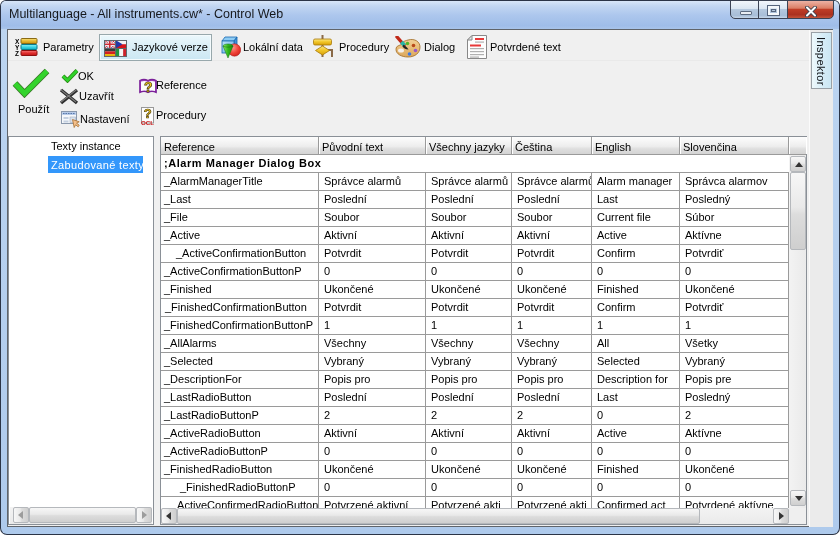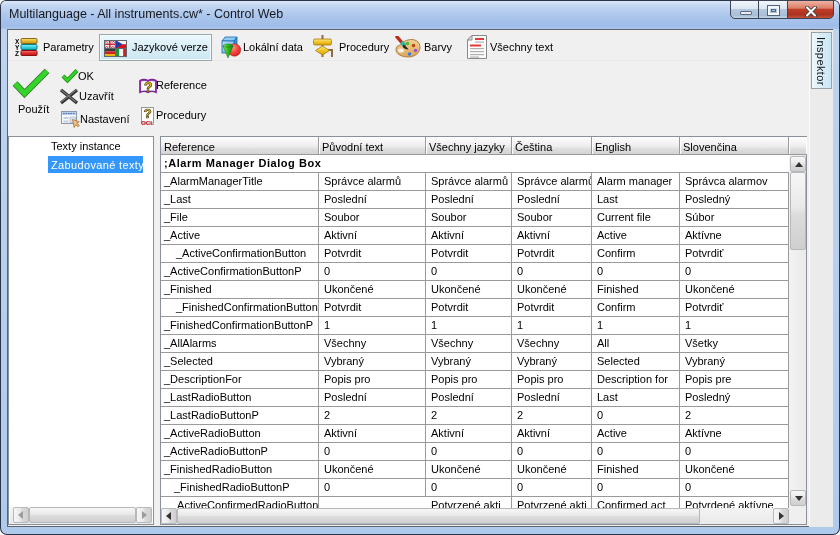--- a/index.html
+++ b/index.html
@@ -94,22 +94,22 @@
       </svg>
     </div>
   </div>
 
   <div id="tb1" class="abs"></div>
   <div id="btn-jaz" class="abs"></div>
   <span class="tlabel" style="left:43px;top:41px">Parametry</span>
   <span class="tlabel" style="left:132px;top:41px">Jazykové verze</span>
   <span class="tlabel" style="left:243px;top:41px">Lokální data</span>
   <span class="tlabel" style="left:339px;top:41px">Procedury</span>
-  <span class="tlabel" style="left:424px;top:41px">Barvy</span>
-  <span class="tlabel" style="left:490px;top:41px">Všechny text</span>
+  <span class="tlabel" style="left:424px;top:41px">Dialog</span>
+  <span class="tlabel" style="left:490px;top:41px">Potvrdené text</span>
 
   <svg class="abs" style="left:15px;top:37px" width="23" height="20" viewBox="0 0 23 20">
     <text x="0" y="7" font-size="6.5" font-weight="bold" fill="#000">X</text>
     <text x="0" y="13" font-size="6.5" font-weight="bold" fill="#000">Y</text>
     <text x="0" y="19" font-size="6.5" font-weight="bold" fill="#000">Z</text>
     <rect x="6" y="1.5" width="16" height="5" rx="1" fill="url(#gold)" stroke="#8a6a14" stroke-width="1"></rect>
     <rect x="6" y="7.5" width="16" height="5" rx="1" fill="url(#cyan)" stroke="#0b7c8c" stroke-width="1"></rect>
     <rect x="6" y="13.5" width="16" height="5" rx="1" fill="url(#red)" stroke="#8c1010" stroke-width="1"></rect>
     <defs>
       <linearGradient id="gold" x1="0" y1="0" x2="0" y2="1">
@@ -338,21 +338,21 @@
         </div>
         <div class="trow" style="top:126px">
           <div class="tcell" style="left:0px;width:158px;padding-left:3px">_Finished</div>
           <div class="tcell" style="left:158px;width:107px">Ukončené</div>
           <div class="tcell" style="left:265px;width:86px">Ukončené</div>
           <div class="tcell" style="left:351px;width:80px">Ukončené</div>
           <div class="tcell" style="left:431px;width:88px">Finished</div>
           <div class="tcell" style="left:519px;width:109px">Ukončené</div>
         </div>
         <div class="trow" style="top:144px">
-          <div class="tcell" style="left:0px;width:158px;padding-left:15px">_FinishedConfirmationButton</div>
+          <div class="tcell" style="left:0px;width:158px;padding-left:4px">_FinishedConfirmationButton</div>
           <div class="tcell" style="left:158px;width:107px">Potvrdit</div>
           <div class="tcell" style="left:265px;width:86px">Potvrdit</div>
           <div class="tcell" style="left:351px;width:80px">Potvrdit</div>
           <div class="tcell" style="left:431px;width:88px">Confirm</div>
           <div class="tcell" style="left:519px;width:109px">Potvrdiť</div>
         </div>
         <div class="trow" style="top:162px">
           <div class="tcell" style="left:0px;width:158px;padding-left:3px">_FinishedConfirmationButtonP</div>
           <div class="tcell" style="left:158px;width:107px">1</div>
           <div class="tcell" style="left:265px;width:86px">1</div>
@@ -418,29 +418,30 @@
         </div>
         <div class="trow" style="top:306px">
           <div class="tcell" style="left:0px;width:158px;padding-left:3px">_FinishedRadioButton</div>
           <div class="tcell" style="left:158px;width:107px">Ukončené</div>
           <div class="tcell" style="left:265px;width:86px">Ukončené</div>
           <div class="tcell" style="left:351px;width:80px">Ukončené</div>
           <div class="tcell" style="left:431px;width:88px">Finished</div>
           <div class="tcell" style="left:519px;width:109px">Ukončené</div>
         </div>
         <div class="trow" style="top:324px">
-          <div class="tcell" style="left:0px;width:158px;padding-left:13px">_FinishedRadioButtonP</div>
+          <div class="tcell" style="left:0px;width:158px;padding-left:19px">_FinishedRadioButtonP</div>
           <div class="tcell" style="left:158px;width:107px">0</div>
           <div class="tcell" style="left:265px;width:86px">0</div>
           <div class="tcell" style="left:351px;width:80px">0</div>
           <div class="tcell" style="left:431px;width:88px">0</div>
           <div class="tcell" style="left:519px;width:109px">0</div>
         </div>
         <div class="trow" style="top:342px">
           <div class="tcell" style="left:0px;width:158px;padding-left:10px">_ActiveConfirmedRadioButton</div>
+          <div class="tcell" style="left:158px;width:107px">Potvrzené aktivní</div>
           <div class="tcell" style="left:265px;width:86px">Potvrzené akti</div>
           <div class="tcell" style="left:351px;width:80px">Potvrzené akti</div>
           <div class="tcell" style="left:431px;width:88px">Confirmed act</div>
           <div class="tcell" style="left:519px;width:109px">Potvrdené aktívne</div>
         </div>
       </div>
 
     <div class="sb-track-v" style="left:628px;top:18px;width:17px;height:353px"></div>
     <div class="sb-btn" style="left:629px;top:19px;width:16px;height:16px"></div>
     <div class="arr" style="left:634px;top:25px;border-left:4px solid transparent;border-right:4px solid transparent;border-bottom:5px solid #333"></div>

